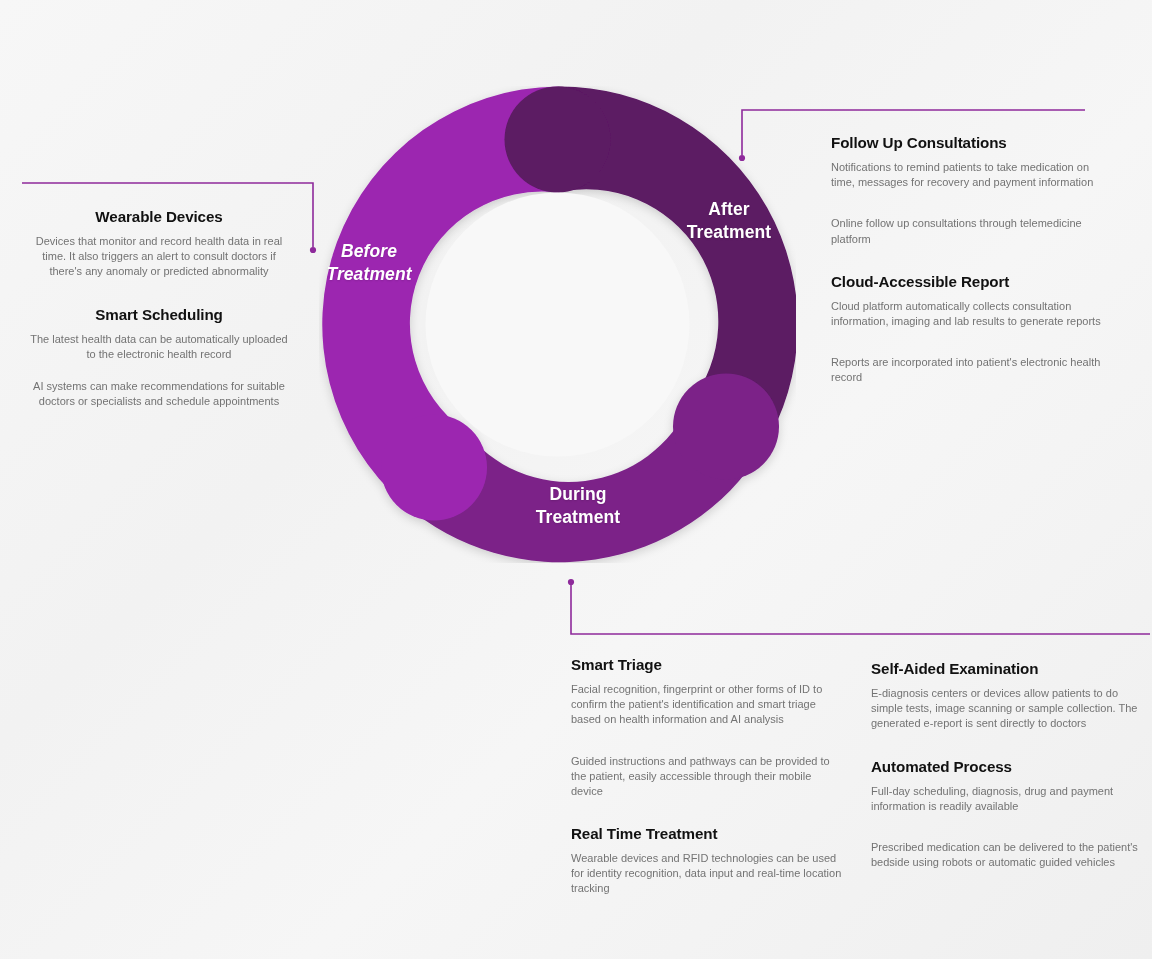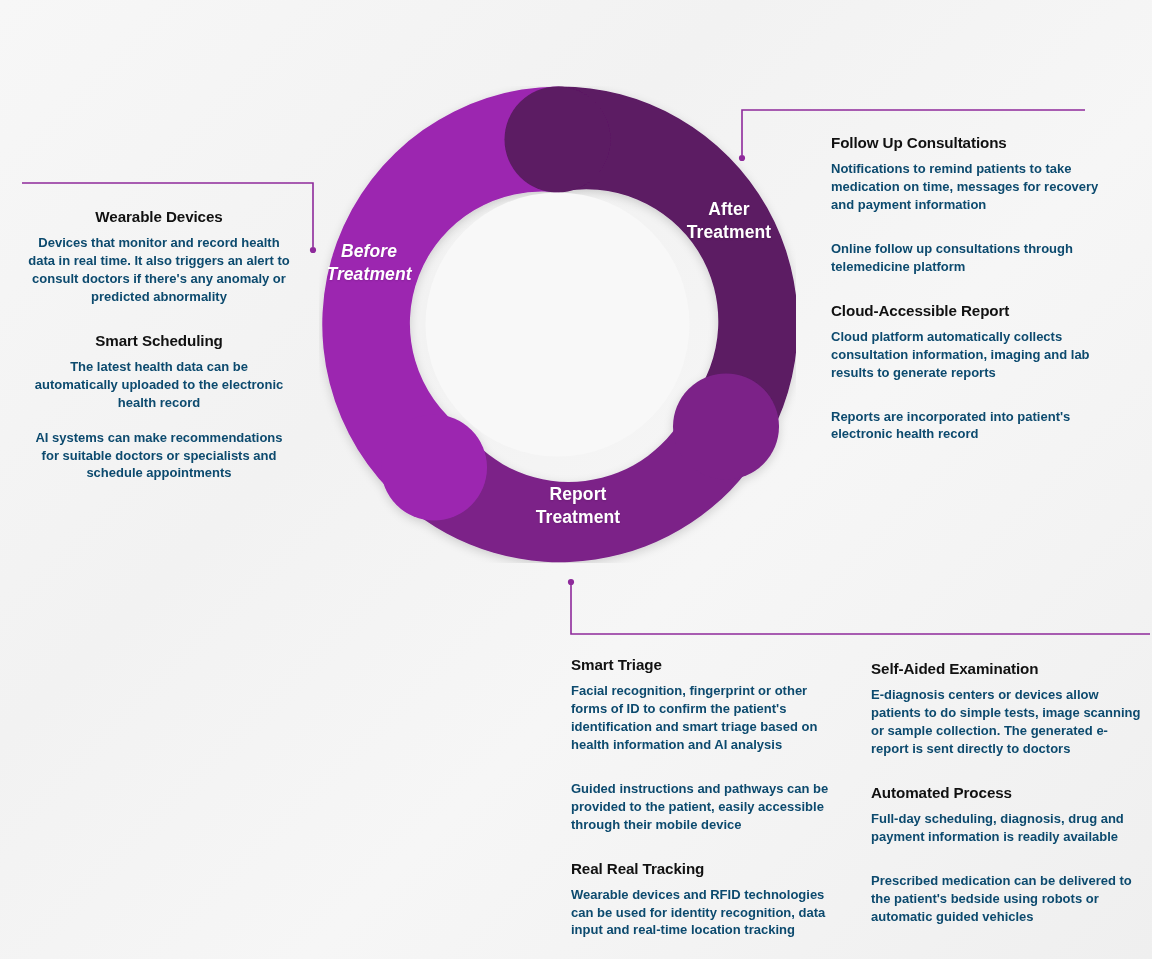--- a/index.html
+++ b/index.html
@@ -63,25 +63,24 @@
   .block { position: absolute; }
 
   .sec-title {
     font-size: 15.2px;
     font-weight: bold;
     color: #111111;
     letter-spacing: -0.1px;
     margin-bottom: 9px;
   }
   .sec-body {
-    font-size: 13px;
+    font-size: 11px;
     line-height: 1.38;
-    color: #0c4a6e;
+    color: #737373;
     margin-bottom: 17px;
-    font-weight: bold;
   }
   .sec-body:last-child { margin-bottom: 0; }
   .gap-lg { margin-bottom: 26px; }
 
   
   #col-before      { left: 28px;  top: 208px;  width: 262px; text-align: center; }
   #col-after       { left: 831px; top: 134px;  width: 272px; }
   #col-during-left { left: 571px; top: 656px;  width: 272px; }
   #col-during-right{ left: 871px; top: 660px;  width: 272px; }
 </style>
@@ -137,21 +136,21 @@
       </g>
 
       <circle cx="238.5" cy="238.5" r="132" fill="#f8f8f8"></circle>
     </svg>
   </div>
 
   <div class="ring-label" id="label-before">Before
 Treatment</div>
   <div class="ring-label" id="label-after">After
 Treatment</div>
-  <div class="ring-label" id="label-during">Report
+  <div class="ring-label" id="label-during">During
 Treatment</div>
 
   <div class="block" id="col-before">
     <div class="sec-title">Wearable Devices</div>
     <div class="sec-body gap-lg">Devices that monitor and record health data in real time. It also triggers an alert to consult doctors if there's any anomaly or predicted abnormality</div>
 
     <div class="sec-title">Smart Scheduling</div>
     <div class="sec-body">The latest health data can be automatically uploaded to the electronic health record</div>
     <div class="sec-body gap-lg">AI systems can make recommendations for suitable doctors or specialists and schedule appointments</div>
   </div>
@@ -164,21 +163,21 @@
     <div class="sec-title">Cloud-Accessible Report</div>
     <div class="sec-body gap-lg">Cloud platform automatically collects consultation information, imaging and lab results to generate reports</div>
     <div class="sec-body">Reports are incorporated into patient's electronic health record</div>
   </div>
 
   <div class="block" id="col-during-left">
     <div class="sec-title">Smart Triage</div>
     <div class="sec-body gap-lg">Facial recognition, fingerprint or other forms of ID to confirm the patient's identification and smart triage based on health information and AI analysis</div>
     <div class="sec-body gap-lg">Guided instructions and pathways can be provided to the patient, easily accessible through their mobile device</div>
 
-    <div class="sec-title">Real Real Tracking</div>
+    <div class="sec-title">Real Time Treatment</div>
     <div class="sec-body">Wearable devices and RFID technologies can be used for identity recognition, data input and real-time location tracking</div>
   </div>
 
   <div class="block" id="col-during-right">
     <div class="sec-title">Self-Aided Examination</div>
     <div class="sec-body gap-lg">E-diagnosis centers or devices allow patients to do simple tests, image scanning or sample collection. The generated e-report is sent directly to doctors</div>
 
     <div class="sec-title">Automated Process</div>
     <div class="sec-body gap-lg">Full-day scheduling, diagnosis, drug and payment information is readily available</div>
     <div class="sec-body">Prescribed medication can be delivered to the patient's bedside using robots or automatic guided vehicles</div>

